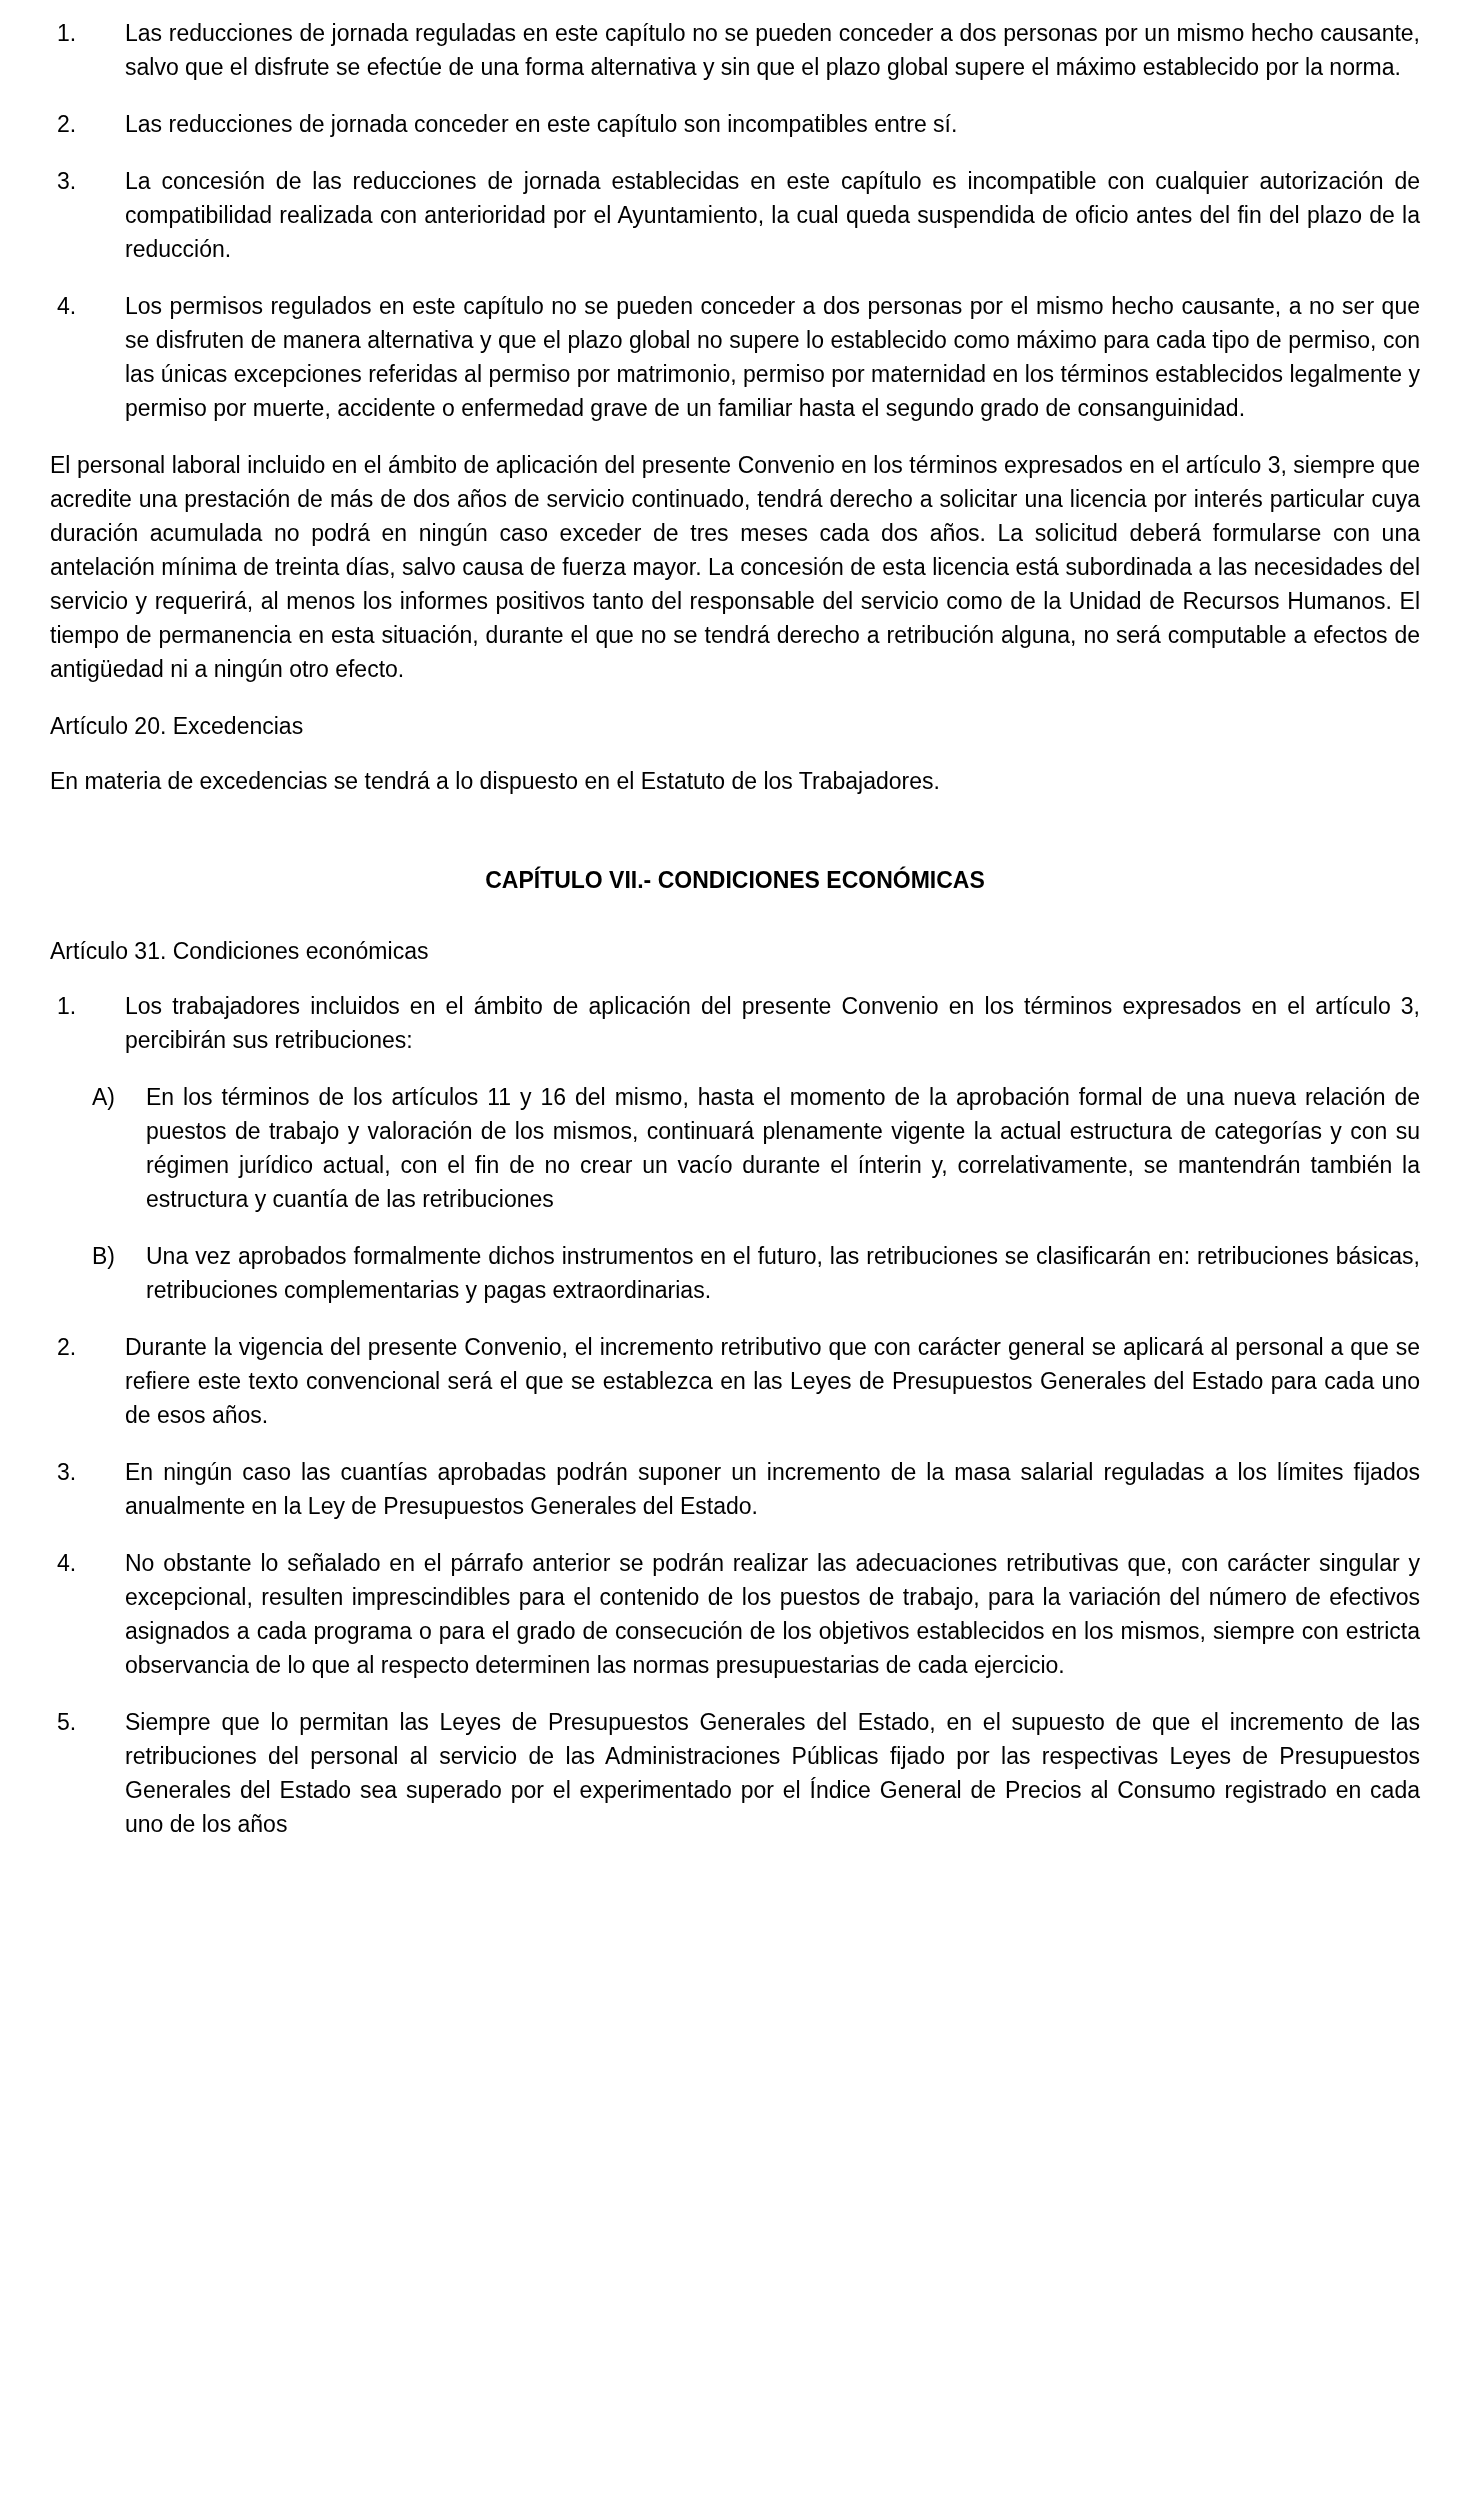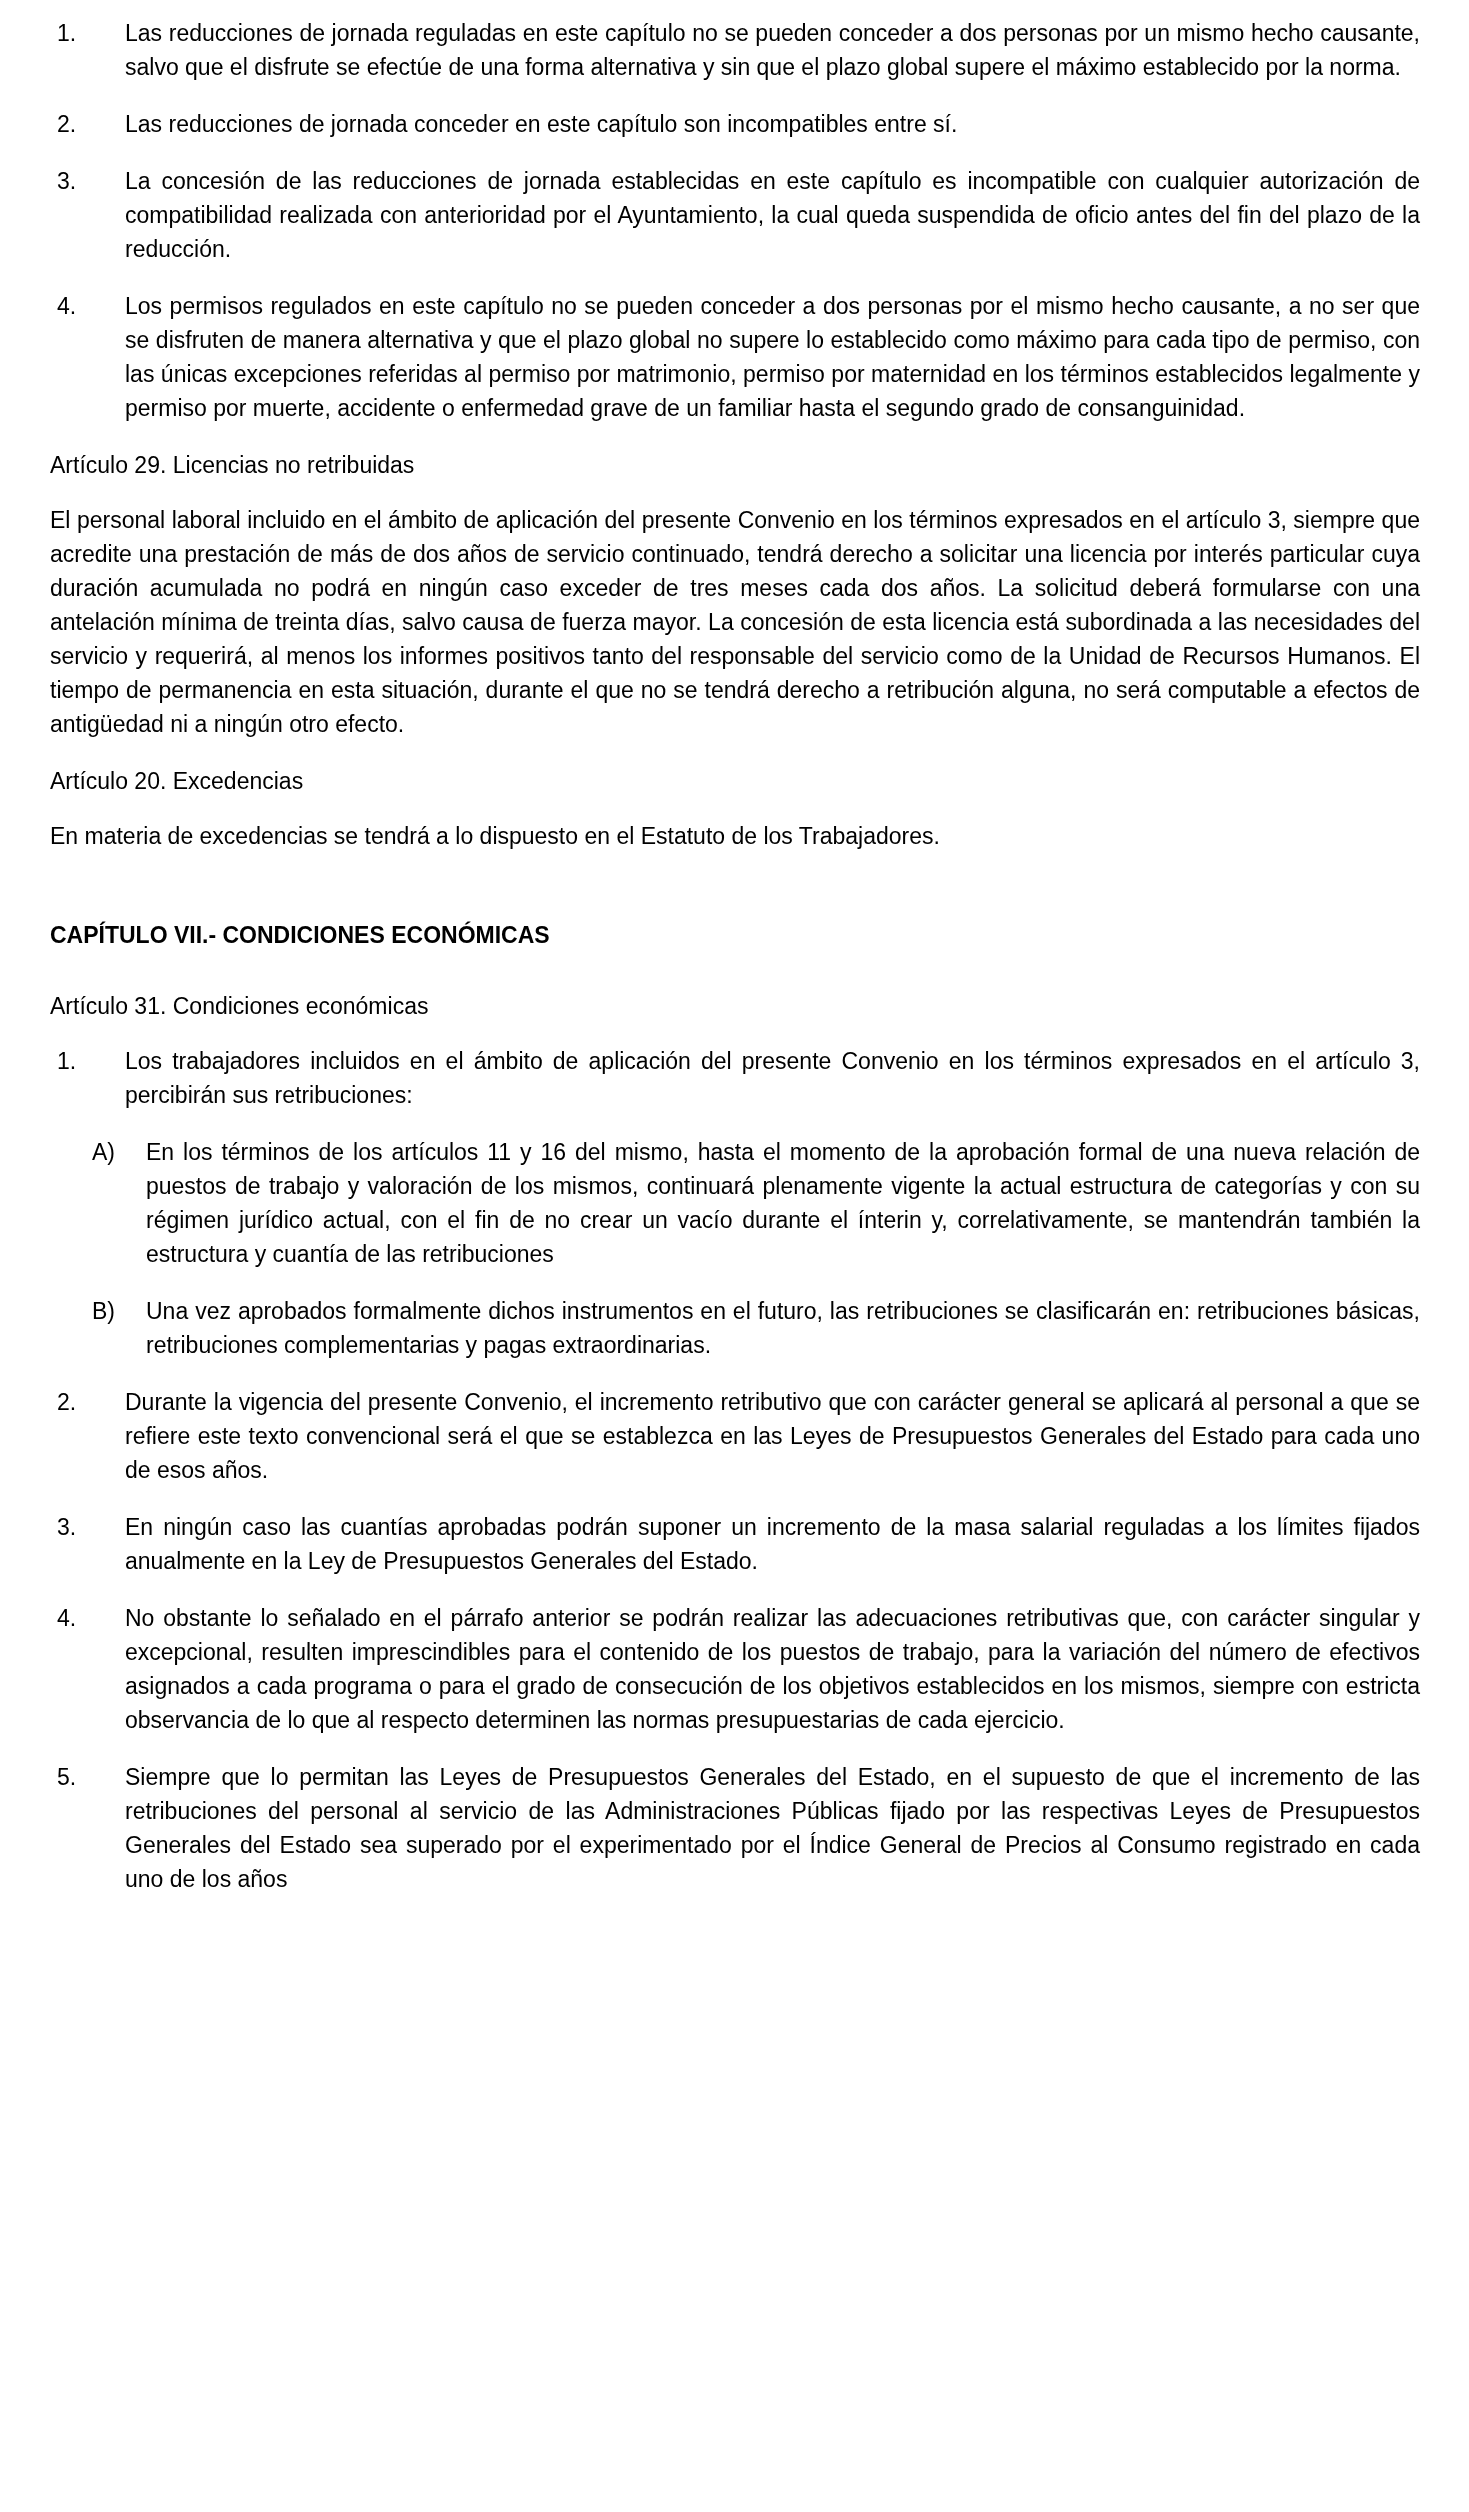--- a/index.html
+++ b/index.html
@@ -82,20 +82,21 @@
     line-height: 34px;
     margin: 0 0 23px 0;
     text-align: justify;
     text-justify: inter-word;
   }
 
   .chapter-title {
     font-size: 23px;
     line-height: 34px;
     font-weight: bold;
+    text-align: center;
     margin: 65px 0 37px 0;
   }
 </style>
 </head>
 <body>
 
 <div class="page">
   <div class="doc">
 
     <div class="num-item">
@@ -111,21 +112,20 @@
     <div class="num-item">
       <div class="marker">3.</div>
       <div class="body">La concesión de las reducciones de jornada establecidas en este capítulo es incompatible con cualquier autorización de compatibilidad realizada con anterioridad por el Ayuntamiento, la cual queda suspendida de oficio antes del fin del plazo de la reducción.</div>
     </div>
 
     <div class="num-item">
       <div class="marker">4.</div>
       <div class="body">Los permisos regulados en este capítulo no se pueden conceder a dos personas por el mismo hecho causante, a no ser que se disfruten de manera alternativa y que el plazo global no supere lo establecido como máximo para cada tipo de permiso, con las únicas excepciones referidas al permiso por matrimonio, permiso por maternidad en los términos establecidos legalmente y permiso por muerte, accidente o enfermedad grave de un familiar hasta el segundo grado de consanguinidad.</div>
     </div>
 
-    <div class="article-heading">Artículo 29. Licencias no retribuidas</div>
     <div class="para">El personal laboral incluido en el ámbito de aplicación del presente Convenio en los términos expresados en el artículo 3, siempre que acredite una prestación de más de dos años de servicio continuado, tendrá derecho a solicitar una licencia por interés particular cuya duración acumulada no podrá en ningún caso exceder de tres meses cada dos años. La solicitud deberá formularse con una antelación mínima de treinta días, salvo causa de fuerza mayor. La concesión de esta licencia está subordinada a las necesidades del servicio y requerirá, al menos los informes positivos tanto del responsable del servicio como de la Unidad de Recursos Humanos. El tiempo de permanencia en esta situación, durante el que no se tendrá derecho a retribución alguna, no será computable a efectos de antigüedad ni a ningún otro efecto.</div>
 
     <div class="article-heading">Artículo 20. Excedencias</div>
     <div class="para">En materia de excedencias se tendrá a lo dispuesto en el Estatuto de los Trabajadores.</div>
 
     <div class="chapter-title">CAPÍTULO VII.- CONDICIONES ECONÓMICAS</div>
 
     <div class="article-heading">Artículo 31. Condiciones económicas</div>
 
     <div class="num-item">

